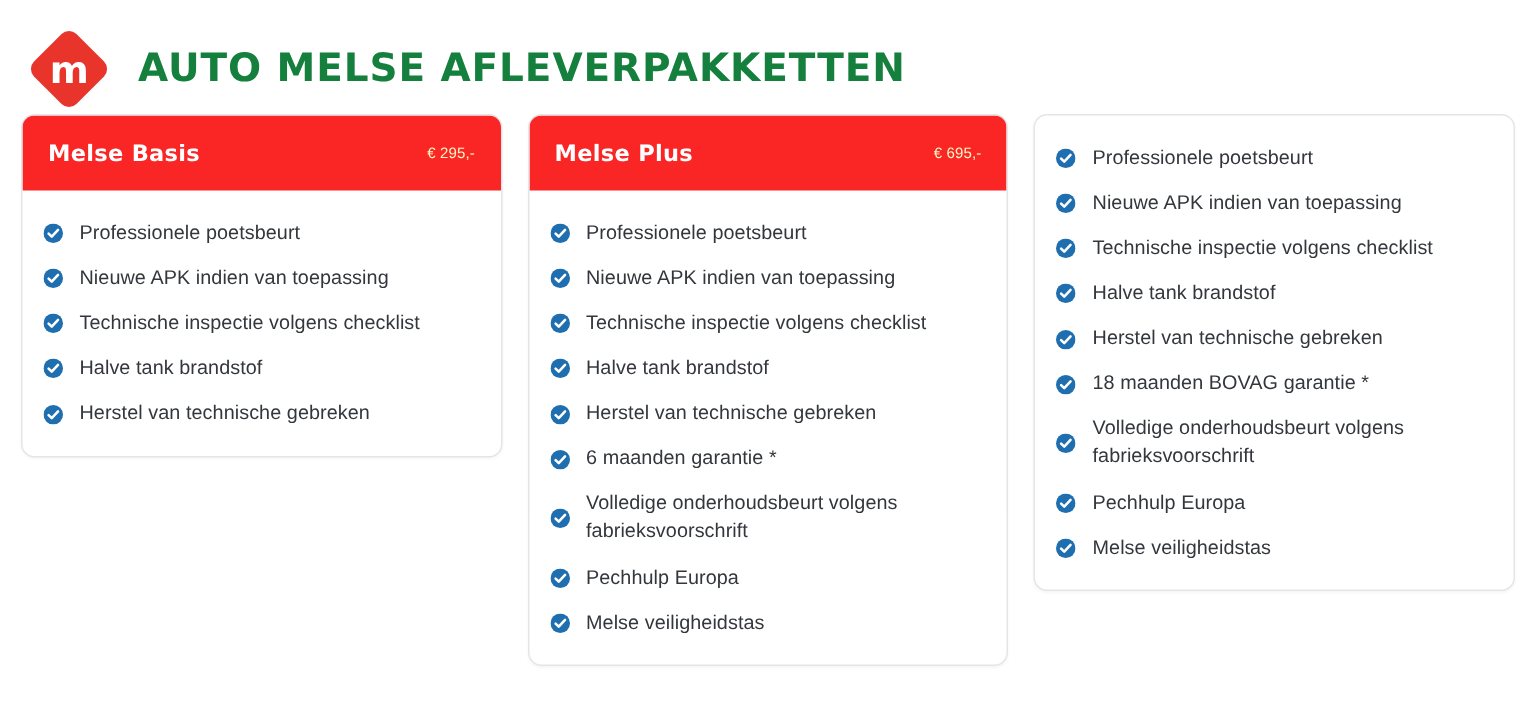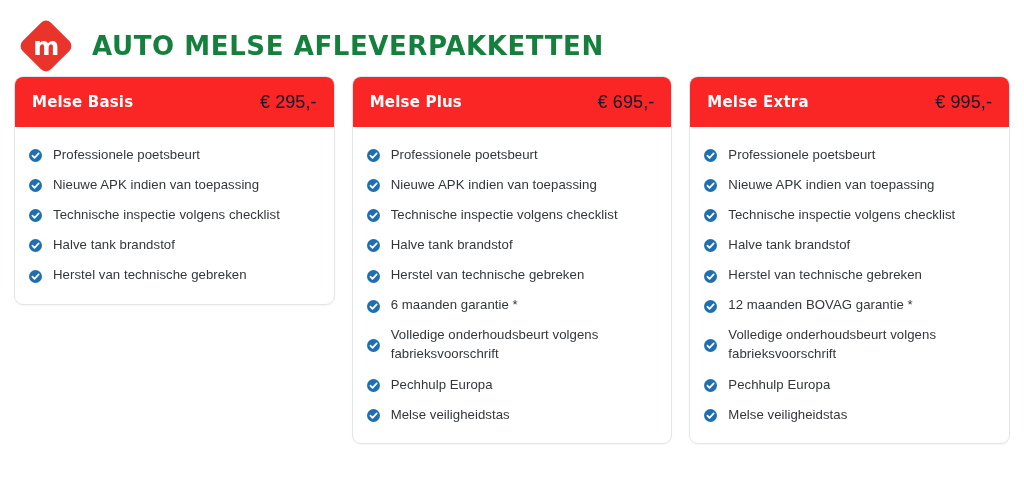--- a/index.html
+++ b/index.html
@@ -102,22 +102,22 @@
 
   .card-title {
     color: #ffffff;
     font-family: "DejaVu Sans", sans-serif;
     font-size: 15px;
     font-weight: 700;
     letter-spacing: 0.2px;
   }
 
   .card-price {
-    color: #0f172a;
-    font-size: 18px;
+    color: #fef9c3;
+    font-size: 10px;
     font-weight: 400;
     letter-spacing: 0.1px;
     white-space: nowrap;
   }
 
   .feature-list {
     list-style: none;
     margin: 0;
     padding: 12px 14px 14px 14px;
   }
@@ -298,24 +298,20 @@
                 <circle cx="6.5" cy="6.5" r="6.5" fill="#1f6fb0"></circle>
                 <path d="M3.4 6.7 L5.5 8.8 L9.7 4.3" fill="none" stroke="#ffffff" stroke-width="1.7" stroke-linecap="round" stroke-linejoin="round"></path>
               </svg>
             </span>
             <span class="feature-text">Melse veiligheidstas</span>
           </li>
         </ul>
     </div>
 
     <div class="card">
-      <div class="card-header">
-        <span class="card-title">Melse Extra</span>
-        <span class="card-price">€ 995,-</span>
-      </div>
       <ul class="feature-list">
           <li class="feature-item">
             <span class="check-icon">
               <svg width="13" height="13" viewBox="0 0 13 13" aria-hidden="true">
                 <circle cx="6.5" cy="6.5" r="6.5" fill="#1f6fb0"></circle>
                 <path d="M3.4 6.7 L5.5 8.8 L9.7 4.3" fill="none" stroke="#ffffff" stroke-width="1.7" stroke-linecap="round" stroke-linejoin="round"></path>
               </svg>
             </span>
             <span class="feature-text">Professionele poetsbeurt</span>
           </li>
@@ -355,21 +351,21 @@
             </span>
             <span class="feature-text">Herstel van technische gebreken</span>
           </li>
           <li class="feature-item">
             <span class="check-icon">
               <svg width="13" height="13" viewBox="0 0 13 13" aria-hidden="true">
                 <circle cx="6.5" cy="6.5" r="6.5" fill="#1f6fb0"></circle>
                 <path d="M3.4 6.7 L5.5 8.8 L9.7 4.3" fill="none" stroke="#ffffff" stroke-width="1.7" stroke-linecap="round" stroke-linejoin="round"></path>
               </svg>
             </span>
-            <span class="feature-text">12 maanden BOVAG garantie *</span>
+            <span class="feature-text">18 maanden BOVAG garantie *</span>
           </li>
           <li class="feature-item">
             <span class="check-icon">
               <svg width="13" height="13" viewBox="0 0 13 13" aria-hidden="true">
                 <circle cx="6.5" cy="6.5" r="6.5" fill="#1f6fb0"></circle>
                 <path d="M3.4 6.7 L5.5 8.8 L9.7 4.3" fill="none" stroke="#ffffff" stroke-width="1.7" stroke-linecap="round" stroke-linejoin="round"></path>
               </svg>
             </span>
             <span class="feature-text">Volledige onderhoudsbeurt volgens fabrieksvoorschrift</span>
           </li>

